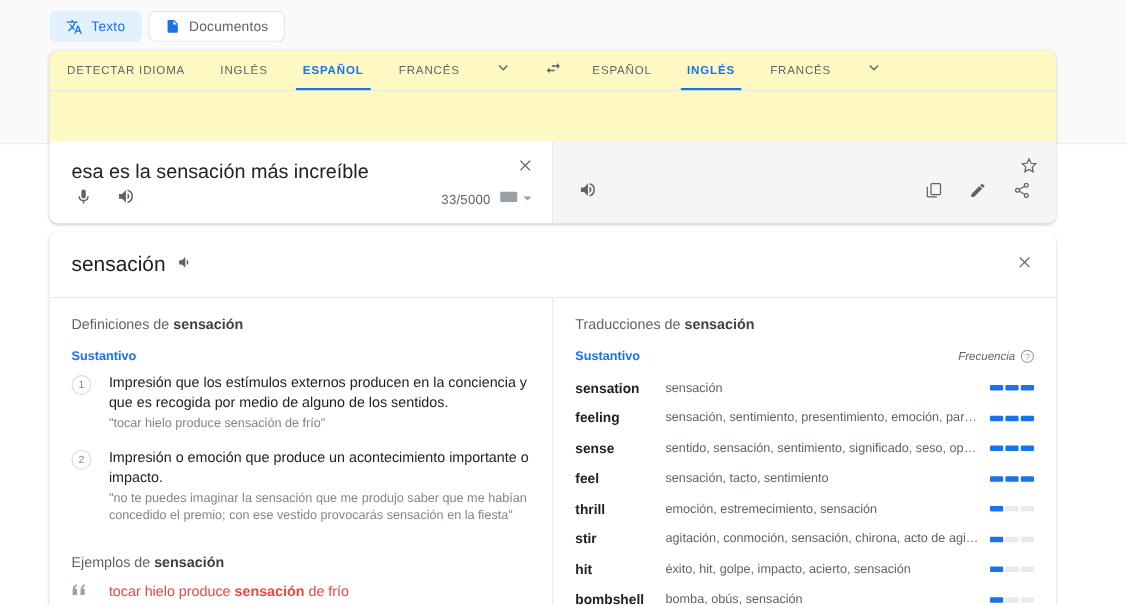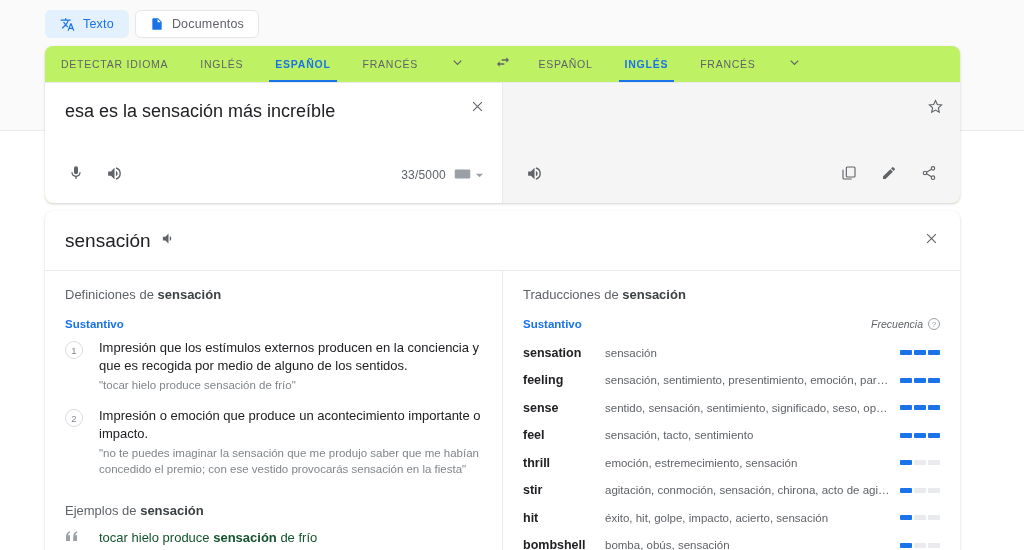--- a/index.html
+++ b/index.html
@@ -35,25 +35,26 @@
   .mode-tab.active {
     background:#e3f0fd; color:#1a73e8; border-color:#e3f0fd; font-weight:500;
   }
   .mode-tab .ic { display:flex; align-items:center; }
   .mode-tab .ic svg { display:block; }
 
   
   .translate-card {
     position:absolute; left:45px; top:46px;
     width:915px; height:157px;
-    background:#bef264;
+    background:#fef9c3;
     border-radius:8px;
     box-shadow:0 1px 3px rgba(60,64,67,.15), 0 1px 2px rgba(60,64,67,.10);
     display:flex; flex-direction:column;
     overflow:hidden;
+    gap:45px;
   }
   .lang-bar {
     height:37px; display:flex; align-items:stretch;
     border-bottom:1px solid #e8eaed;
     flex:0 0 37px;
   }
   .lang-side { display:flex; align-items:stretch; flex:1 1 0; min-width:0; }
   .lang-side.right { }
   .lang-chip {
     position:relative;
@@ -152,21 +153,21 @@
     margin-right:16px; margin-top:2px;
   }
   .def-txt { flex:1 1 auto; min-width:0; }
   .def-main { font-size:13px; line-height:1.38; color:#202124; }
   .def-ex { font-size:11.5px; line-height:1.35; color:#80868b; margin-top:3px; }
 
   .ex-head { font-size:13px; color:#5f6368; margin:26px 0 12px 0; }
   .ex-head b { color:#3c4043; font-weight:700; }
   .ex-item { display:flex; align-items:flex-start; }
   .quote-ic { flex:0 0 18px; margin-right:16px; color:#9aa0a6; display:flex; }
-  .ex-text { font-size:13px; color:#14532d; line-height:1.3; }
+  .ex-text { font-size:13px; color:#ef4444; line-height:1.3; }
   .ex-text b { font-weight:700; }
 
   
   .tr-header { display:flex; align-items:baseline; margin-bottom:9px; }
   .tr-header .pos-label { margin-bottom:0; }
   .tr-freq-label {
     margin-left:auto; display:flex; align-items:center; gap:5px;
     font-size:10.5px; color:#5f6368; font-style:italic;
   }
   .q-ic { width:12px; height:12px; border-radius:50%; border:1px solid #9aa0a6;

